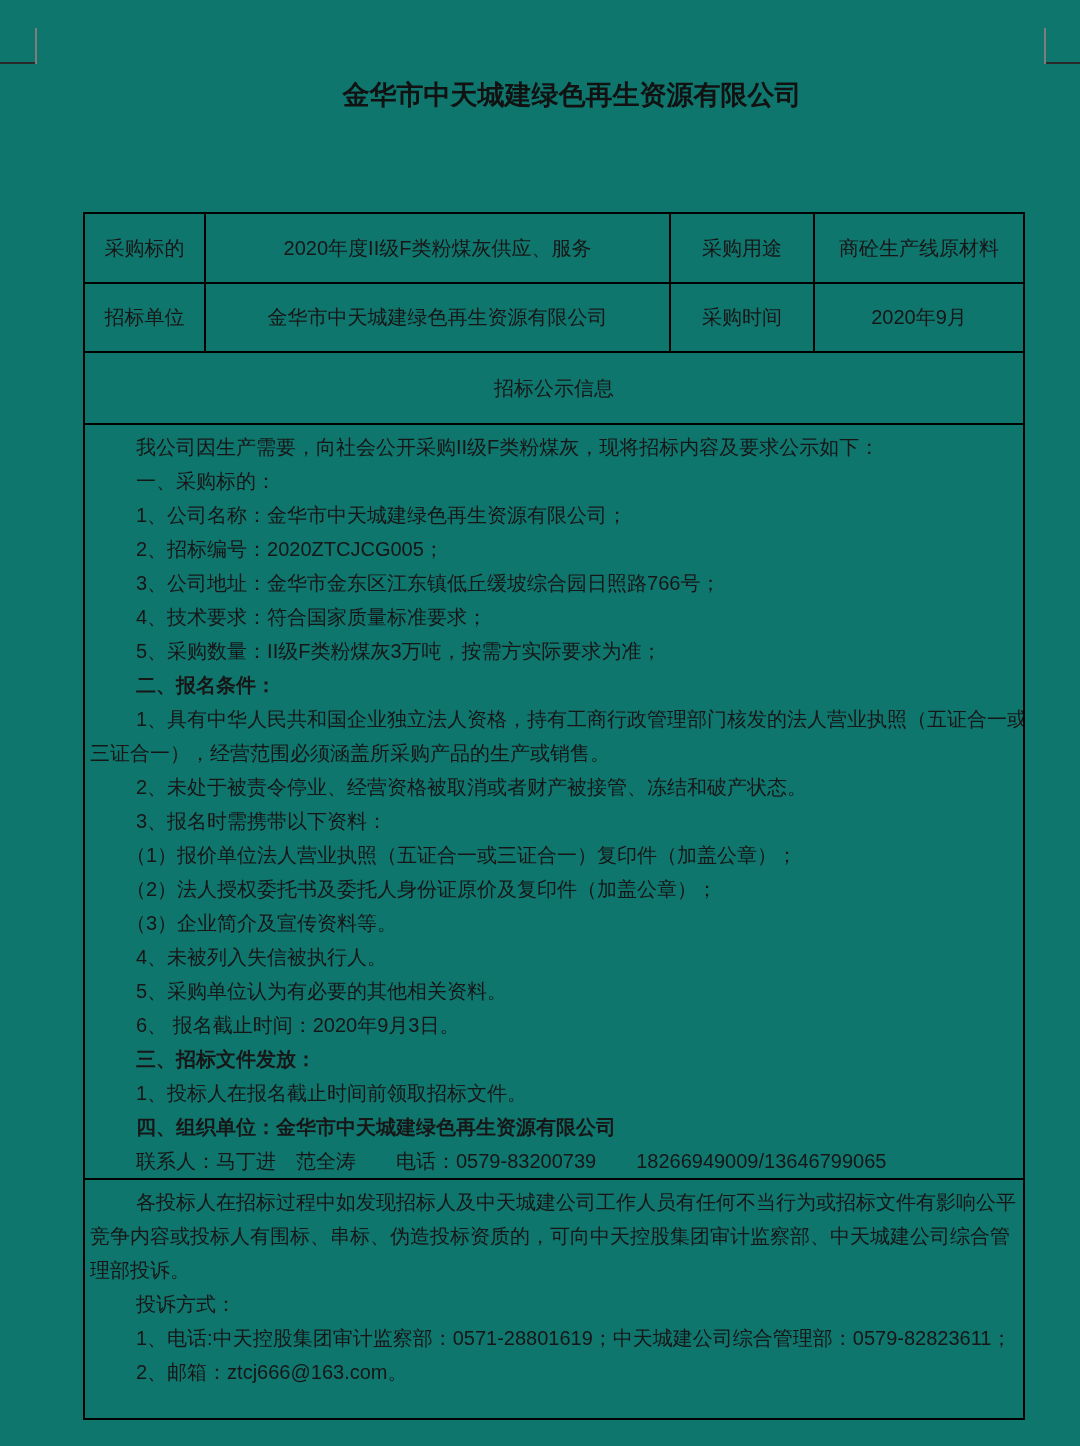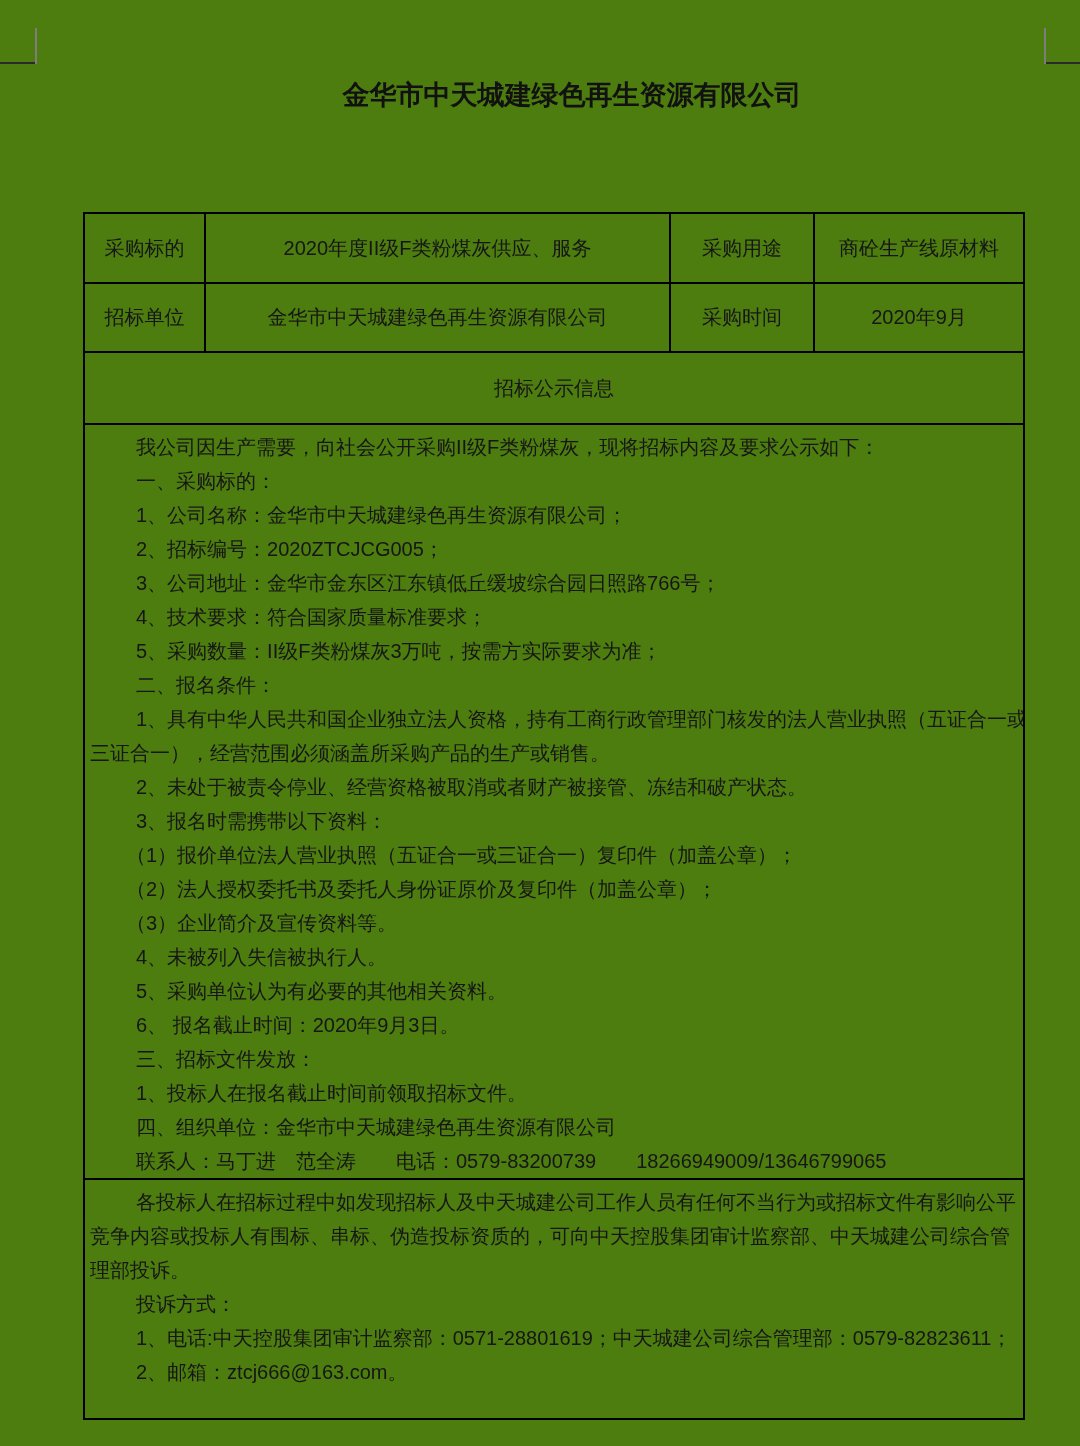--- a/index.html
+++ b/index.html
@@ -1,20 +1,20 @@
 <!DOCTYPE html>
 <html><head>
 <meta charset="utf-8">
 <style>
   * { margin:0; padding:0; box-sizing:border-box; }
   html,body { background:#ffffff; }
   .page {
     position:relative;
     width:1080px; height:1446px;
-    background:#4d7c0f;
+    background:#0f766e;
     font-family:"Liberation Sans", sans-serif;
     color:#161616;
     overflow:hidden;
   }
   
   .mark { position:absolute; background:#2a2a2a; }
   .mark.v { background:#7d7d7d; }
   .mark-left-h  { left:0;     top:62px; width:37px; height:2px; }
   .mark-left-v  { left:35px;  top:28px; width:2px;  height:36px; }
   .mark-right-h { left:1045px;top:62px; width:35px; height:2px; }
@@ -52,21 +52,21 @@
     padding:5px 14px 0 5px;
     overflow:hidden;
   }
   .ln {
     line-height:34px;
     white-space:pre;
     font-size:20px;
   }
   .ln.ind1 { text-indent:46px; }
   .ln.ind2 { text-indent:36px; }
-  .ln.b { font-weight:400; }
+  .ln.b { font-weight:700; }
 </style>
 </head>
 <body>
 
 <div class="page">
 
   <div class="mark mark-left-h"></div>
   <div class="mark v mark-left-v"></div>
   <div class="mark mark-right-h"></div>
   <div class="mark v mark-right-v"></div>

